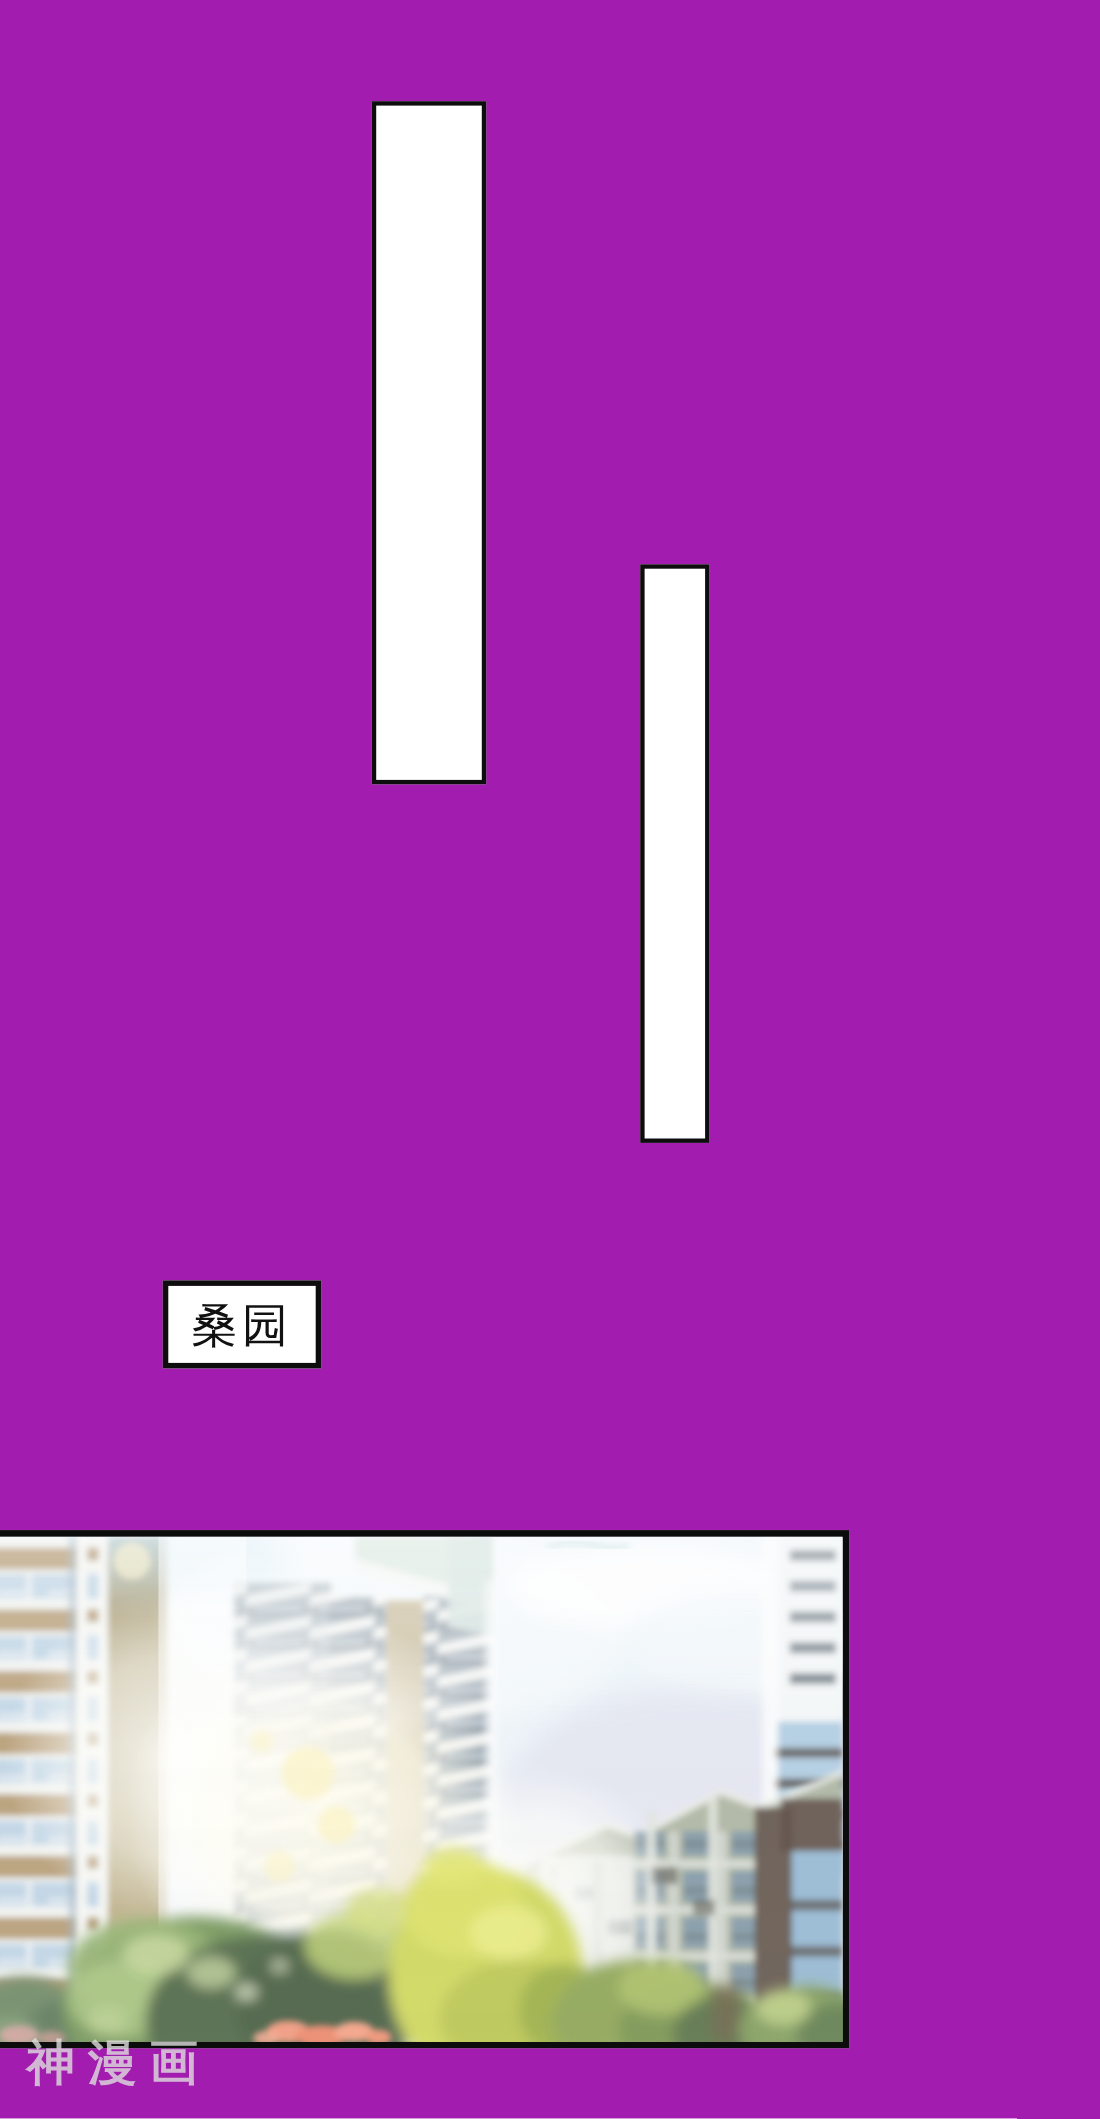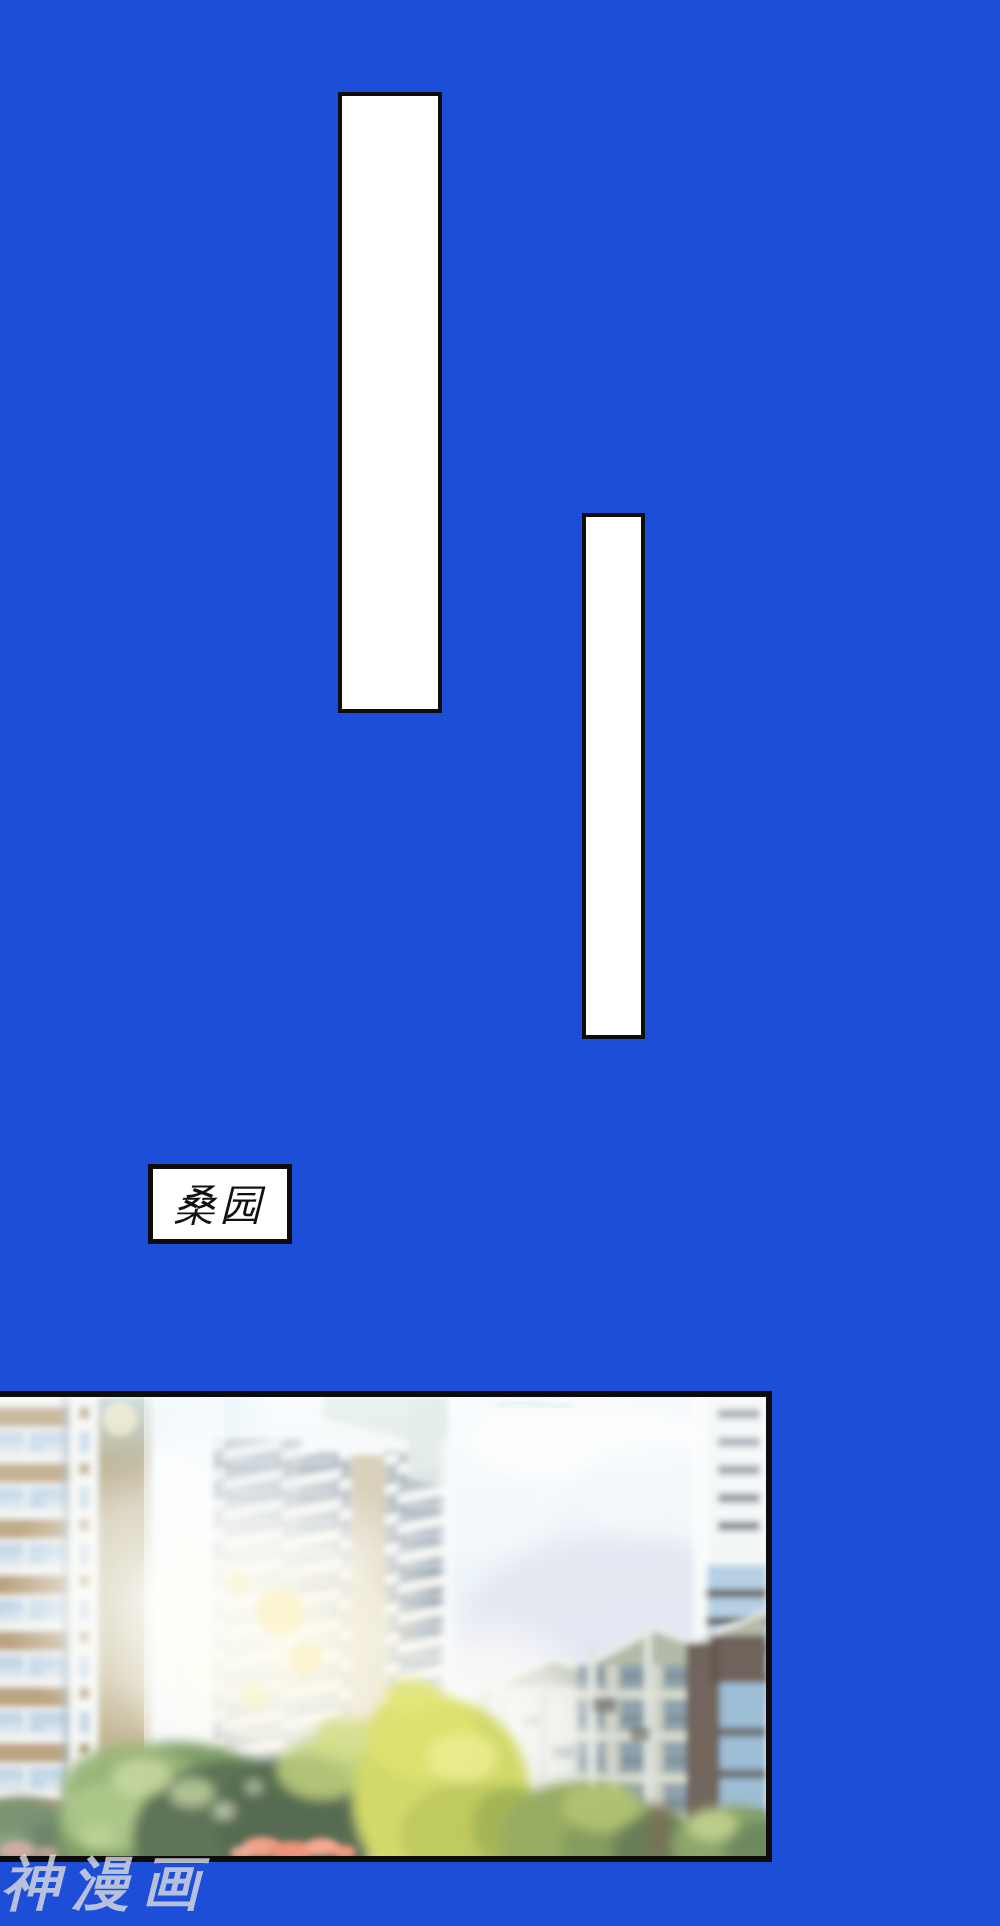--- a/index.html
+++ b/index.html
@@ -1,29 +1,29 @@
 <!DOCTYPE html>
 <html><head>
 <meta charset="utf-8">
 <style>
   html,body{margin:0;padding:0;background:#ffffff;}
-  .page{position:relative;width:1000px;height:1926px;background:#1d4ed8;overflow:hidden;
-        font-family:"Liberation Sans", sans-serif;font-style:italic;}
+  .page{position:relative;width:1000px;height:1926px;background:#a21caf;overflow:hidden;
+        font-family:"Liberation Sans", sans-serif;}
   .bubble{position:absolute;background:#ffffff;border:4px solid #0d0d0d;box-sizing:border-box;}
   .bubble-1{left:338px;top:92px;width:104px;height:621px;}
   .bubble-2{left:582px;top:513px;width:63px;height:526px;}
   .loc-box{position:absolute;left:148px;top:1164px;width:144px;height:80px;
            border:5px solid #0d0d0d;box-sizing:border-box;background:#ffffff;
            display:flex;align-items:center;justify-content:center;}
   .loc-text{font-size:42px;color:#111111;letter-spacing:4px;font-weight:500;line-height:1;
             transform:translateY(1px);}
   .panel{position:absolute;left:-14px;top:1391px;width:786px;height:471px;
          border:6px solid #0c0c0c;box-sizing:border-box;background:#f2f7fa;overflow:hidden;}
   .panel svg{display:block;width:100%;height:100%;}
-  .watermark{position:absolute;left:2px;top:1854px;font-size:58px;font-weight:bold;
+  .watermark{position:absolute;left:24px;top:1854px;font-size:44px;font-weight:bold;
              letter-spacing:12px;color:rgba(223,223,223,0.80);line-height:1;z-index:5;
              user-select:none;}
 </style>
 </head>
 <body>
 
 <div class="page">
 
   <div class="bubble bubble-1">
     <span></span>

